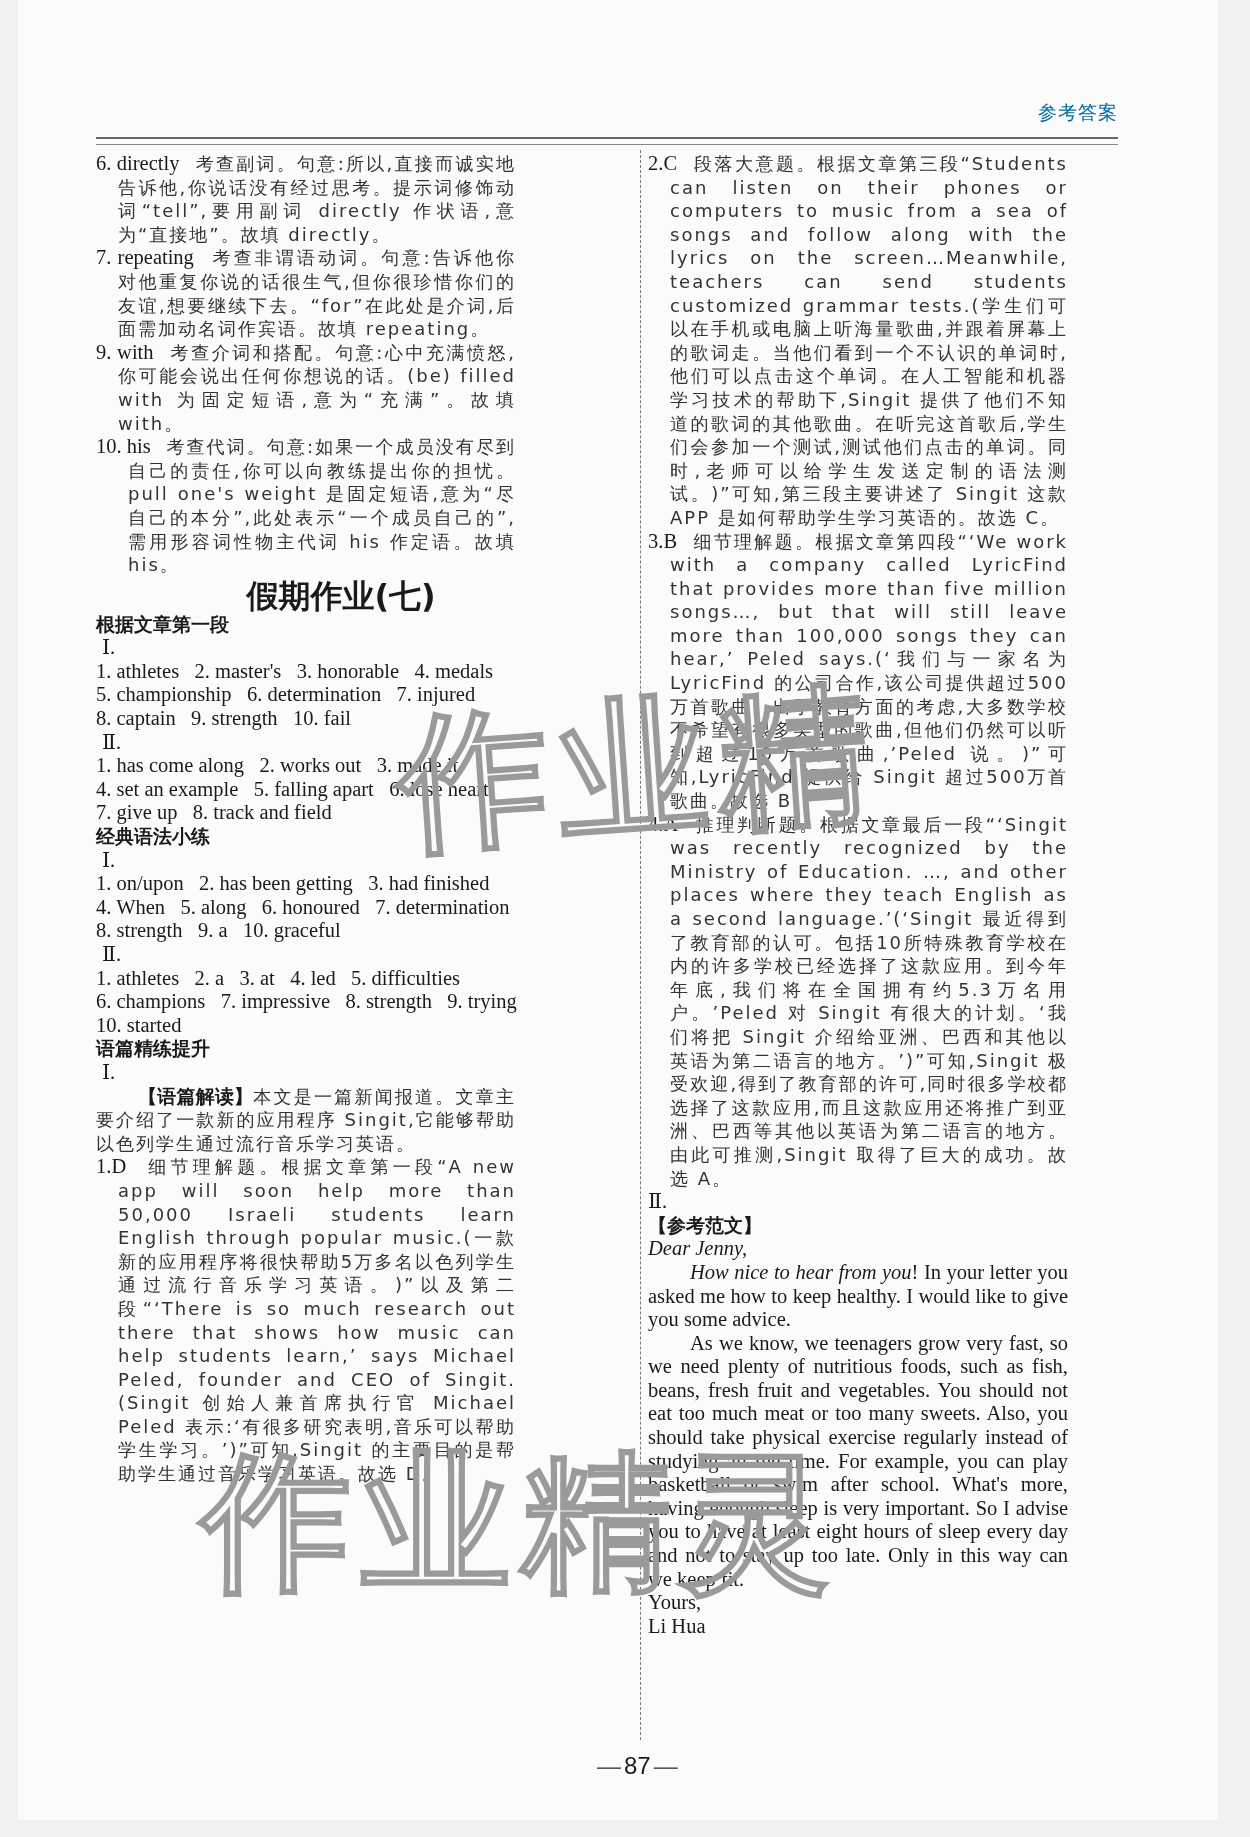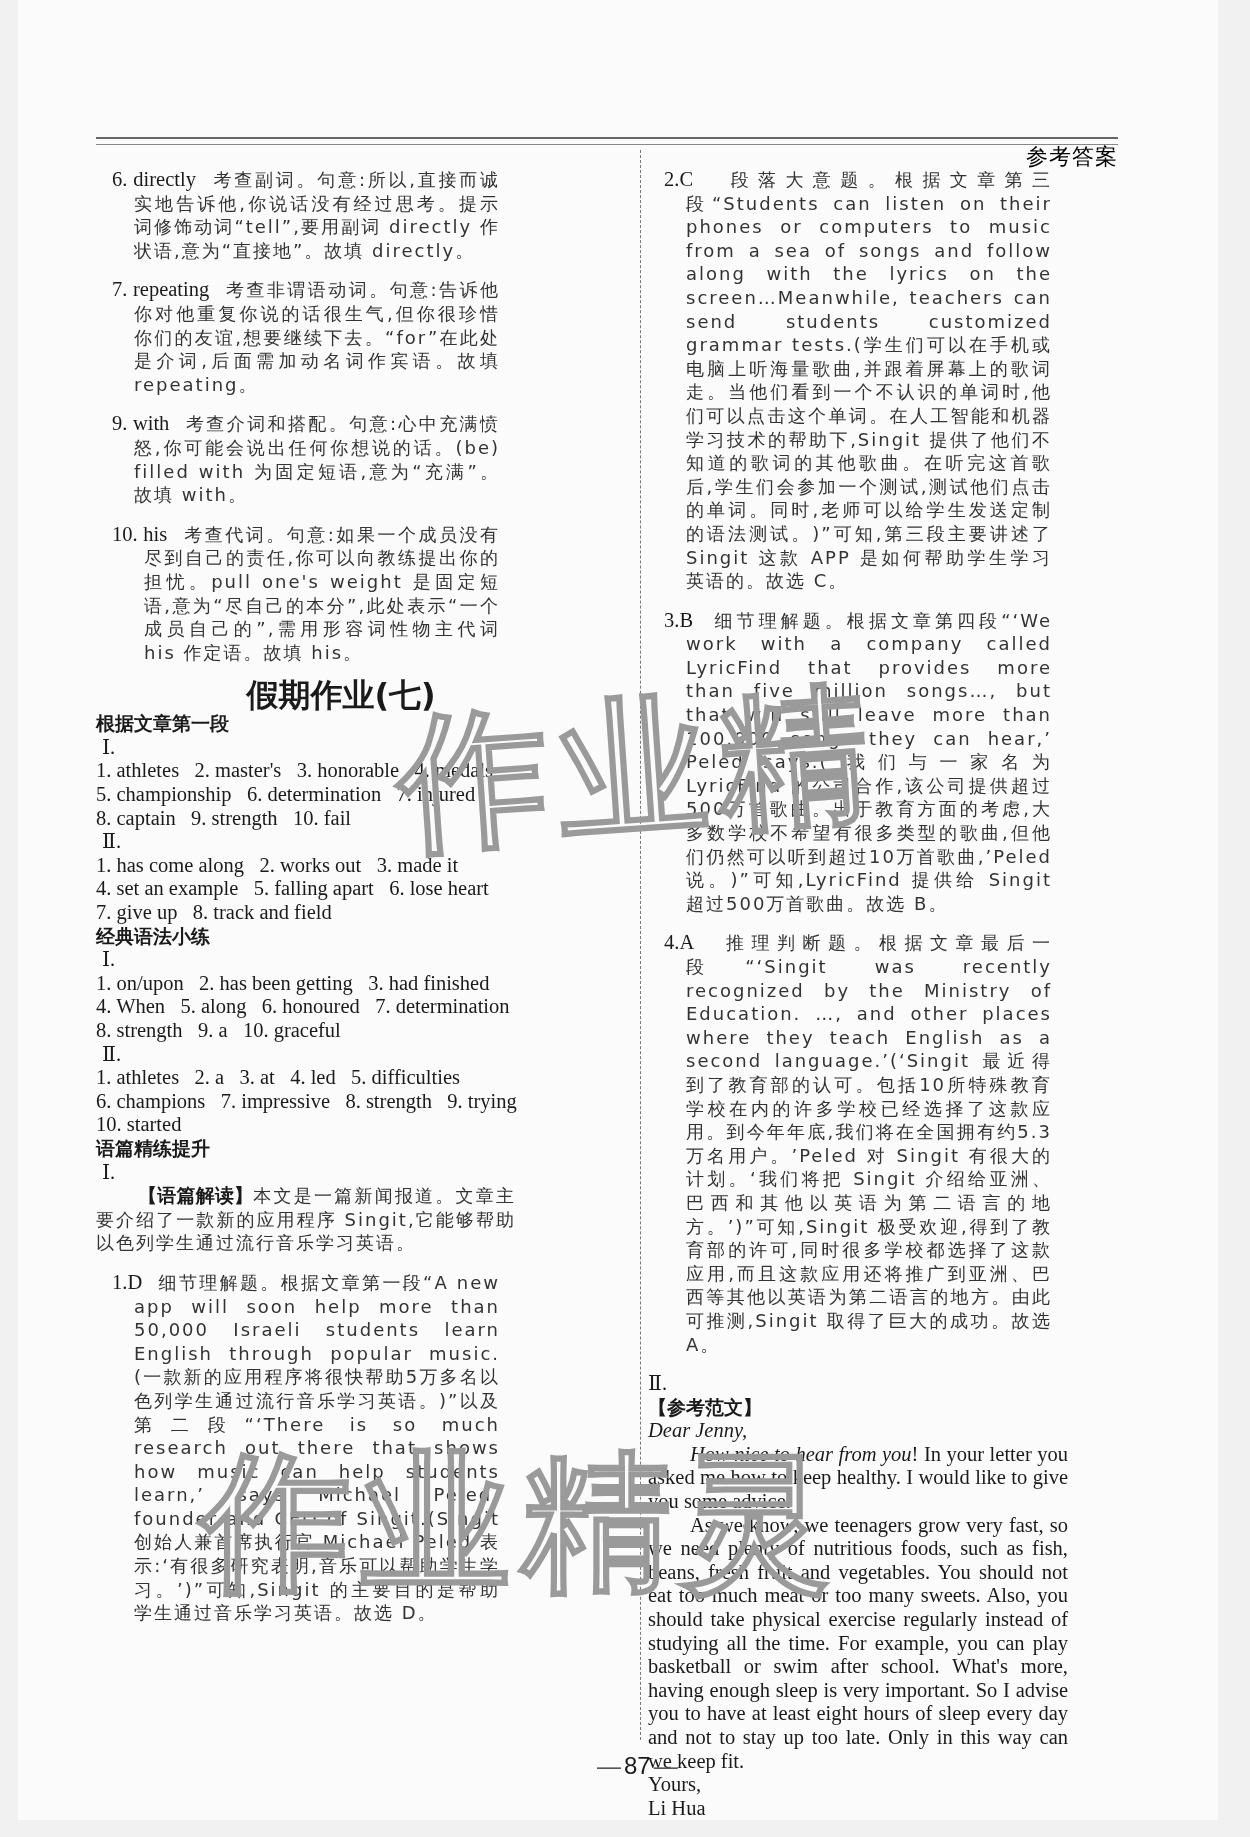--- a/index.html
+++ b/index.html
@@ -11,38 +11,38 @@
     position: relative;
     overflow: hidden;
   }
   .page {
     position: absolute; left: 18px; top: 0; width: 1200px; height: 1820px;
     background: #fbfbfb;
   }
   .header-title {
     position: absolute; right: 100px; top: 100px;
     font-family: "DejaVu Sans", sans-serif;
-    font-size: 22px; color: #000000; letter-spacing: 1px; margin-top: 42px;
+    font-size: 19px; color: #0369a1; letter-spacing: 1px;
   }
   .header-rule {
     position: absolute; left: 78px; right: 100px; top: 137px;
     height: 5px;
     border-top: 2px solid #666; border-bottom: 1px solid #888;
   }
   .col {
     position: absolute; top: 152px;
     font-size: 20.5px; line-height: 23.6px;
   }
   .col-left { left: 78px; width: 420px; }
   .col-right { left: 630px; width: 420px; }
   .divider {
     position: absolute; left: 622px; top: 150px; height: 1590px;
     border-left: 1.5px dashed #777;
   }
-  .item { margin: 16px; }
+  .item { margin: 0; }
   .hang { padding-left: 22px; text-indent: -22px; }
   .hang10 { padding-left: 32px; text-indent: -32px; }
   .cn { font-family: "DejaVu Sans", sans-serif; font-size: 18px; color: #333; letter-spacing: 2px; }
   .bold-cn { font-family: "DejaVu Sans", sans-serif; font-weight: bold; font-size: 19px; }
   .section-title {
     text-align: center; font-family: "DejaVu Sans", sans-serif;
     font-weight: bold; font-size: 32px; margin: 4px 0 2px 70px; line-height: 30px;
   }
   .roman { padding-left: 6px; }
   .row { white-space: pre; }

